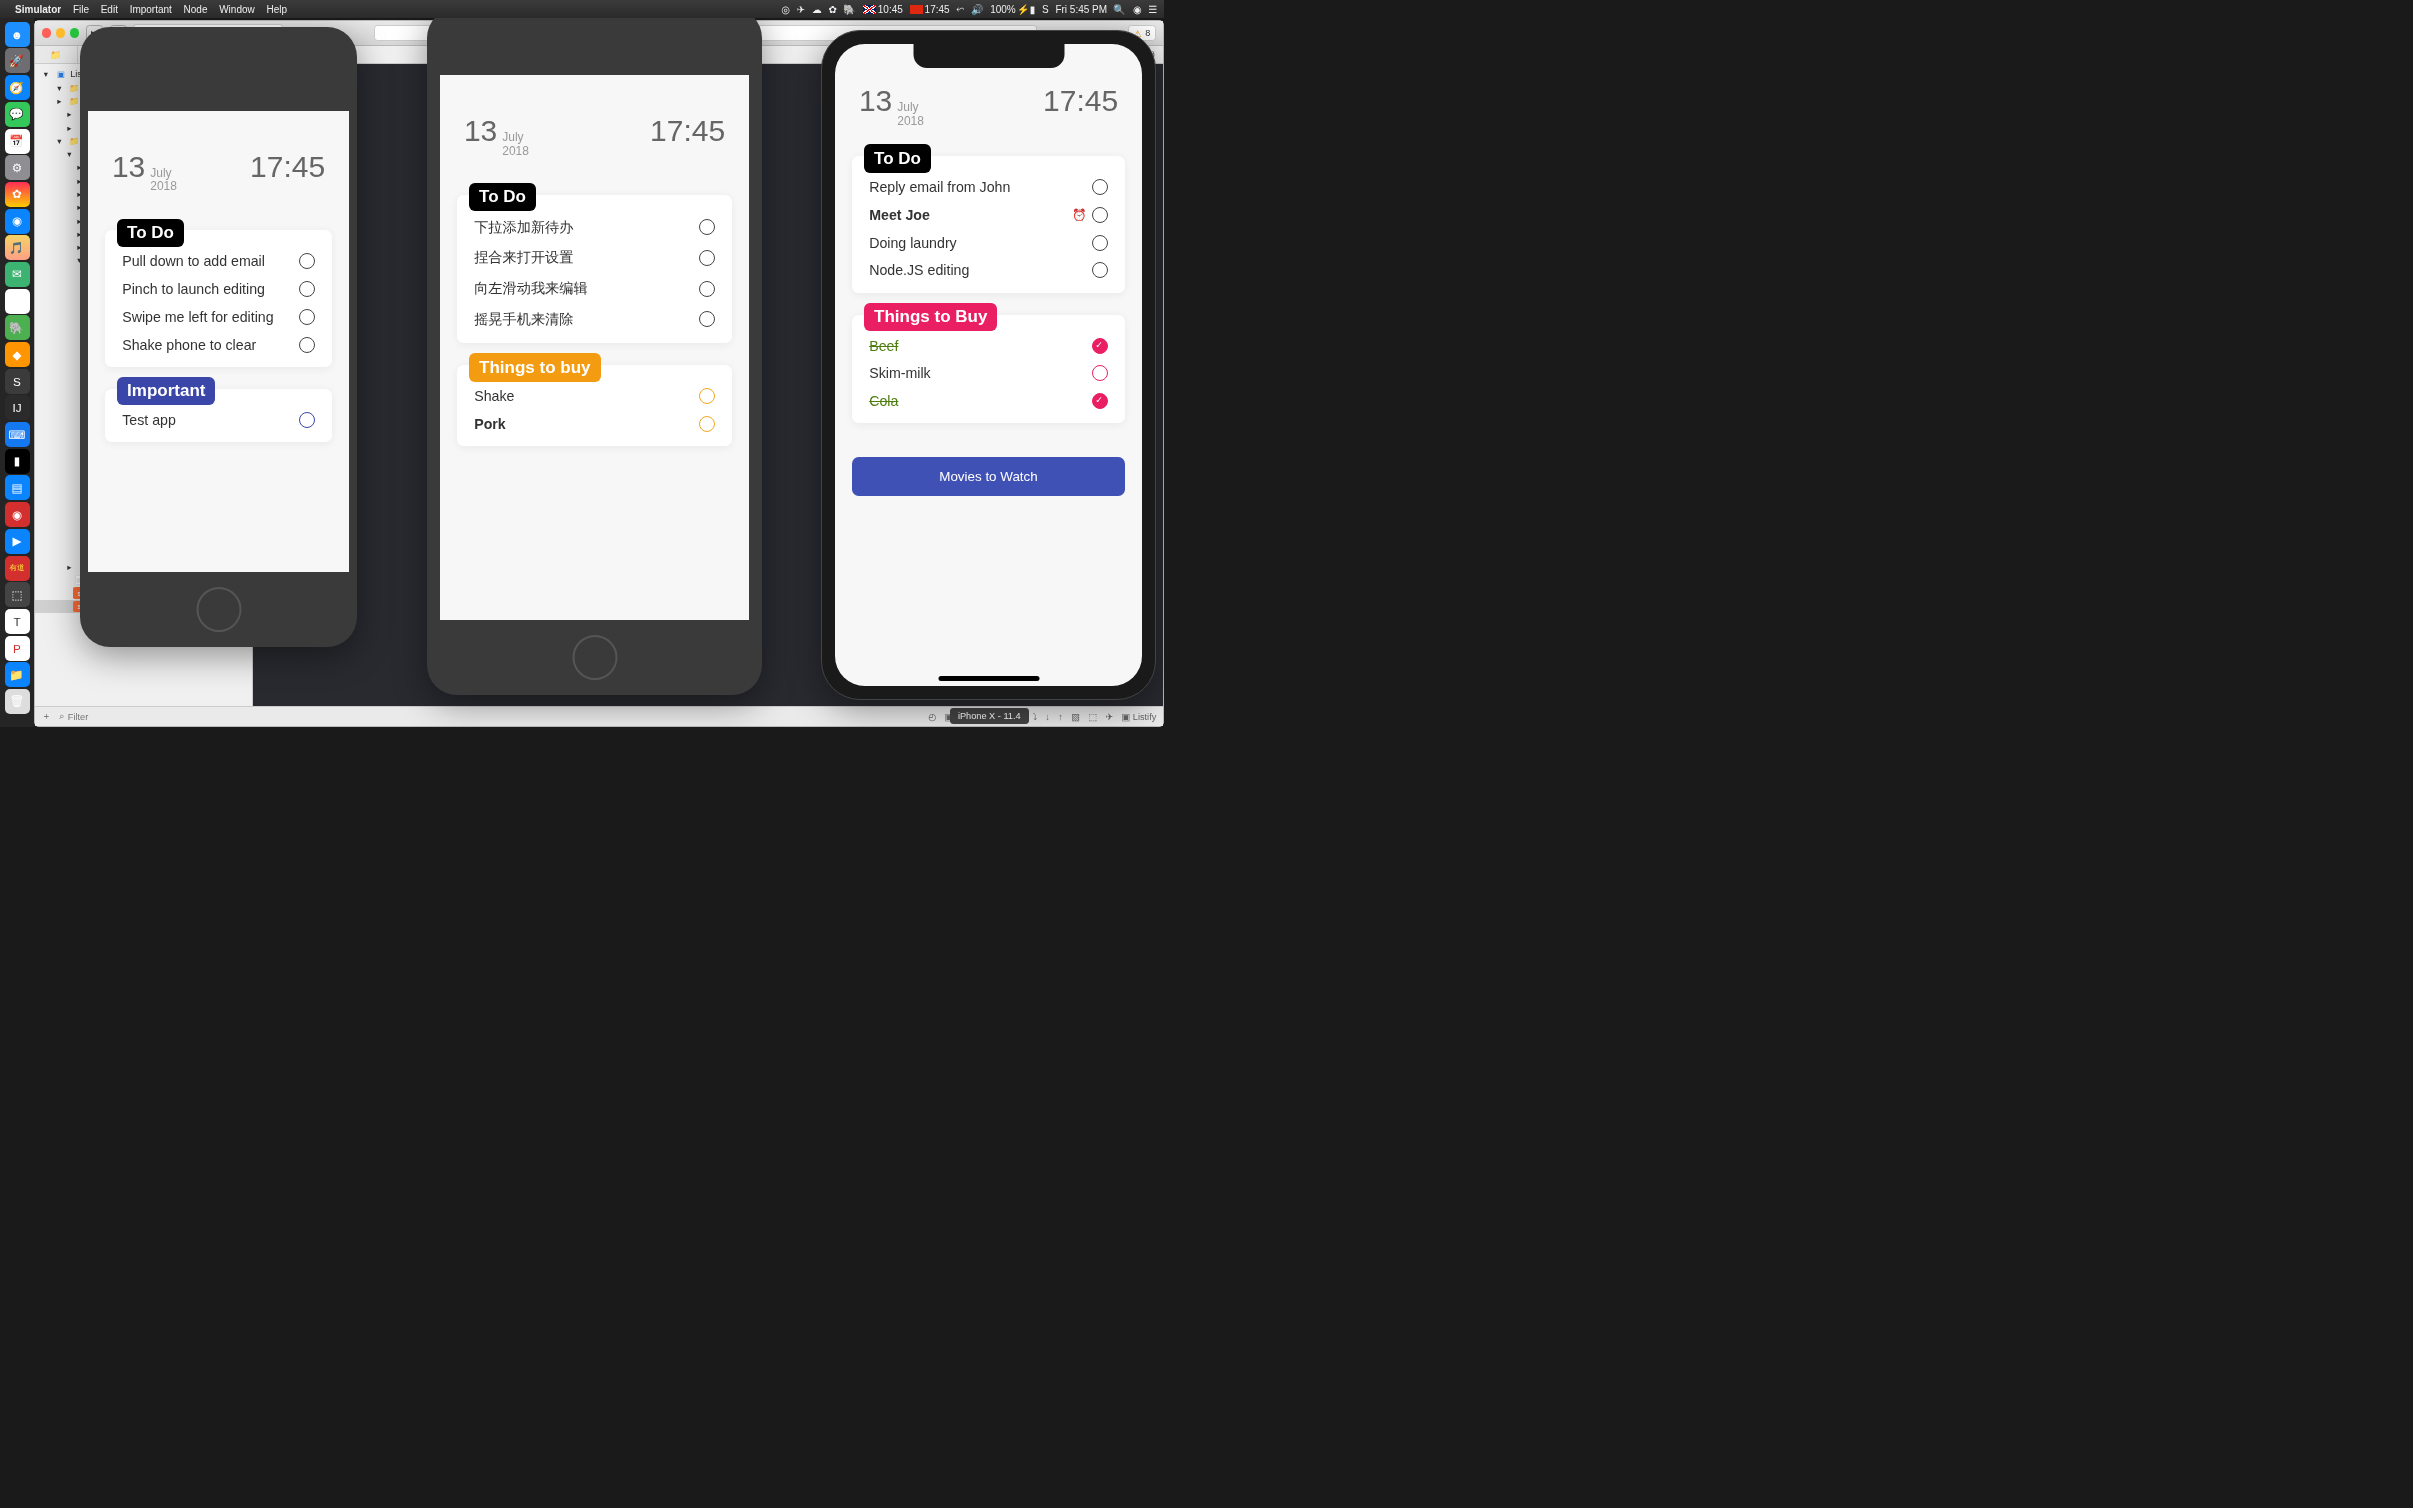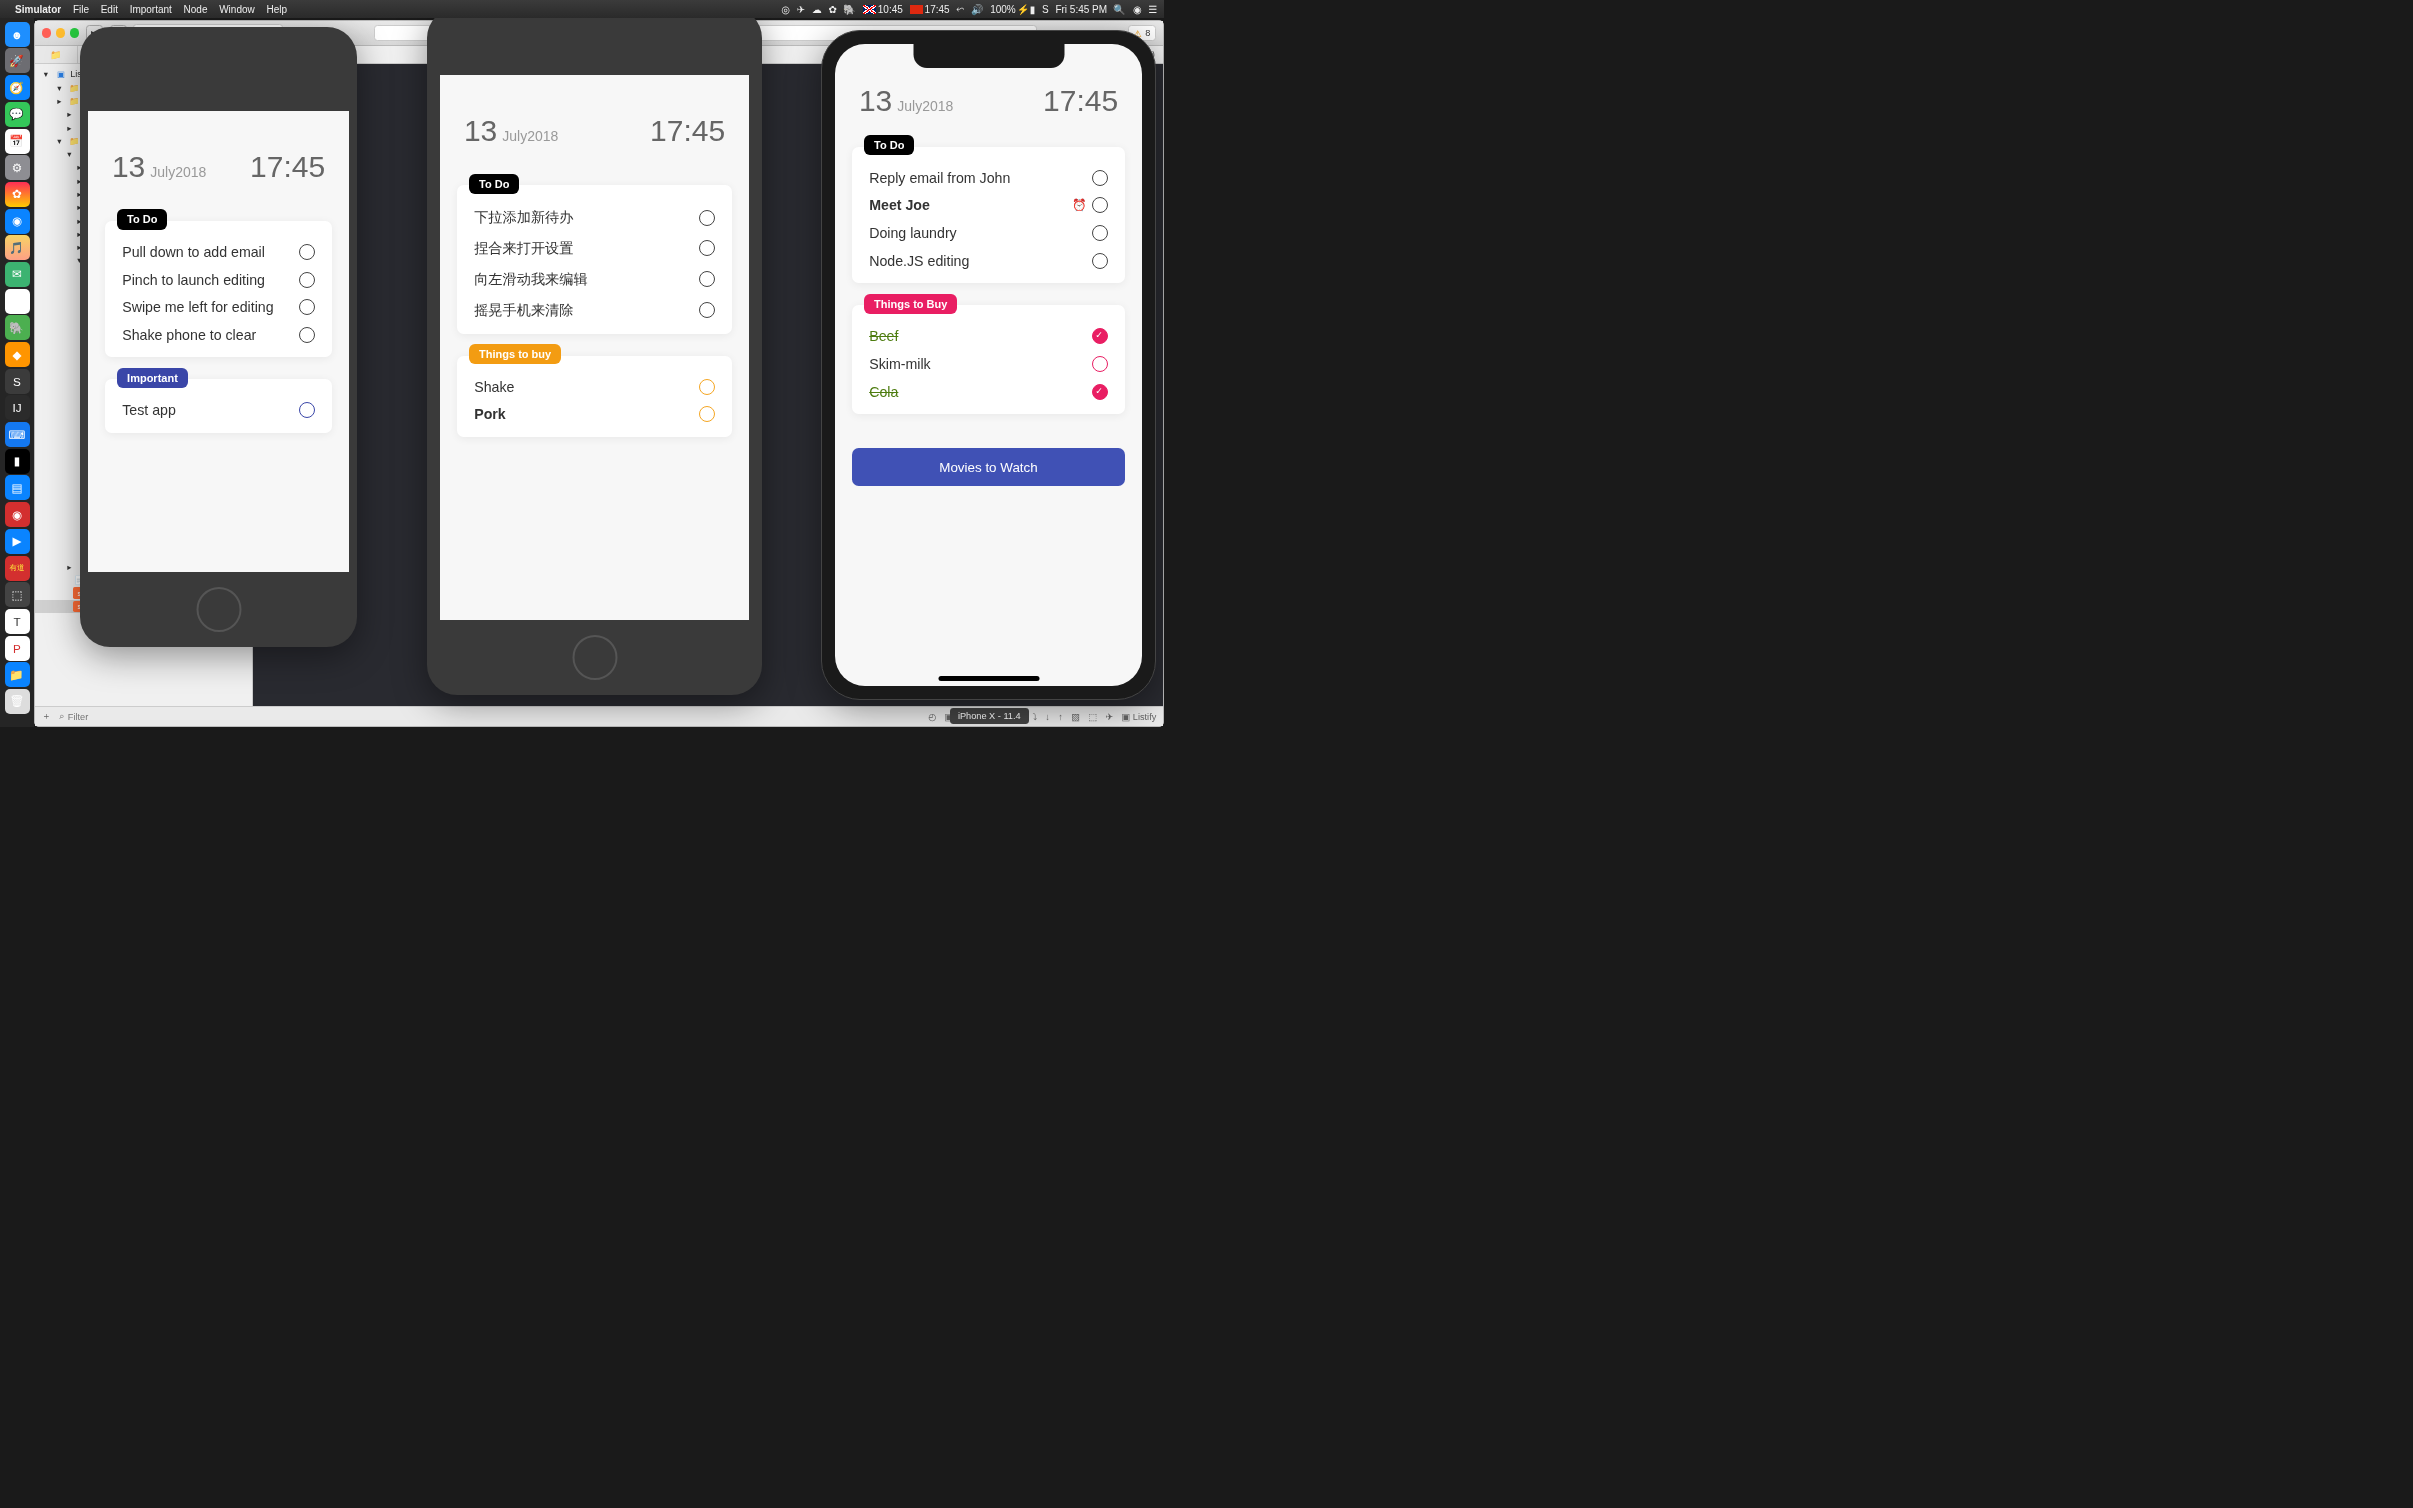--- a/index.html
+++ b/index.html
@@ -149,34 +149,34 @@
 
 
 .app-header {
   display:flex; justify-content:space-between; align-items:flex-start;
   padding: 39px 23.5px 8.4px 23.5px;
   color:#555;
 }
 .iphonex .app-header { padding-top: 40px; }
 .date-block { display:flex; align-items:baseline; gap:5px; }
 .date-day { font-size:30px; font-weight:300; color:#666; }
-.date-meta { display:flex; flex-direction:row; font-size:14px; color:#999; line-height:1.1; }
+.date-meta { display:flex; flex-direction:column; font-size:12px; color:#999; line-height:1.1; }
 .time-block { font-size:30px; font-weight:300; color:#666; }
 
 .card {
   background:white; border-radius:6.7px; margin: 22px 17px 0 17px;
   box-shadow: 0 1.7px 8.4px rgba(0,0,0,0.06);
   position: relative;
   padding: 17px 13.4px 8.4px 13.4px;
 }
 .card.first-card { margin-top: 28.5px; }
 .pill {
   position:absolute; top:-11.7px; left:11.7px;
   padding: 4.2px 10px; border-radius: 5.9px;
-  font-size:11px; font-weight:600; color:white;text-align:right;
+  font-size:17px; font-weight:600; color:white;text-align:right;
 }
 .pill.black { background:#000; }
 .pill.blue { background:#3a46a8; }
 .pill.orange2 { background:#f39c12; }
 .pill.pink { background:#e91e63; }
 
 .todo-row {
   display:flex; justify-content:space-between; align-items:center;
   padding: 5.9px 3.4px; font-size:14.2px; color:#333;
 }

